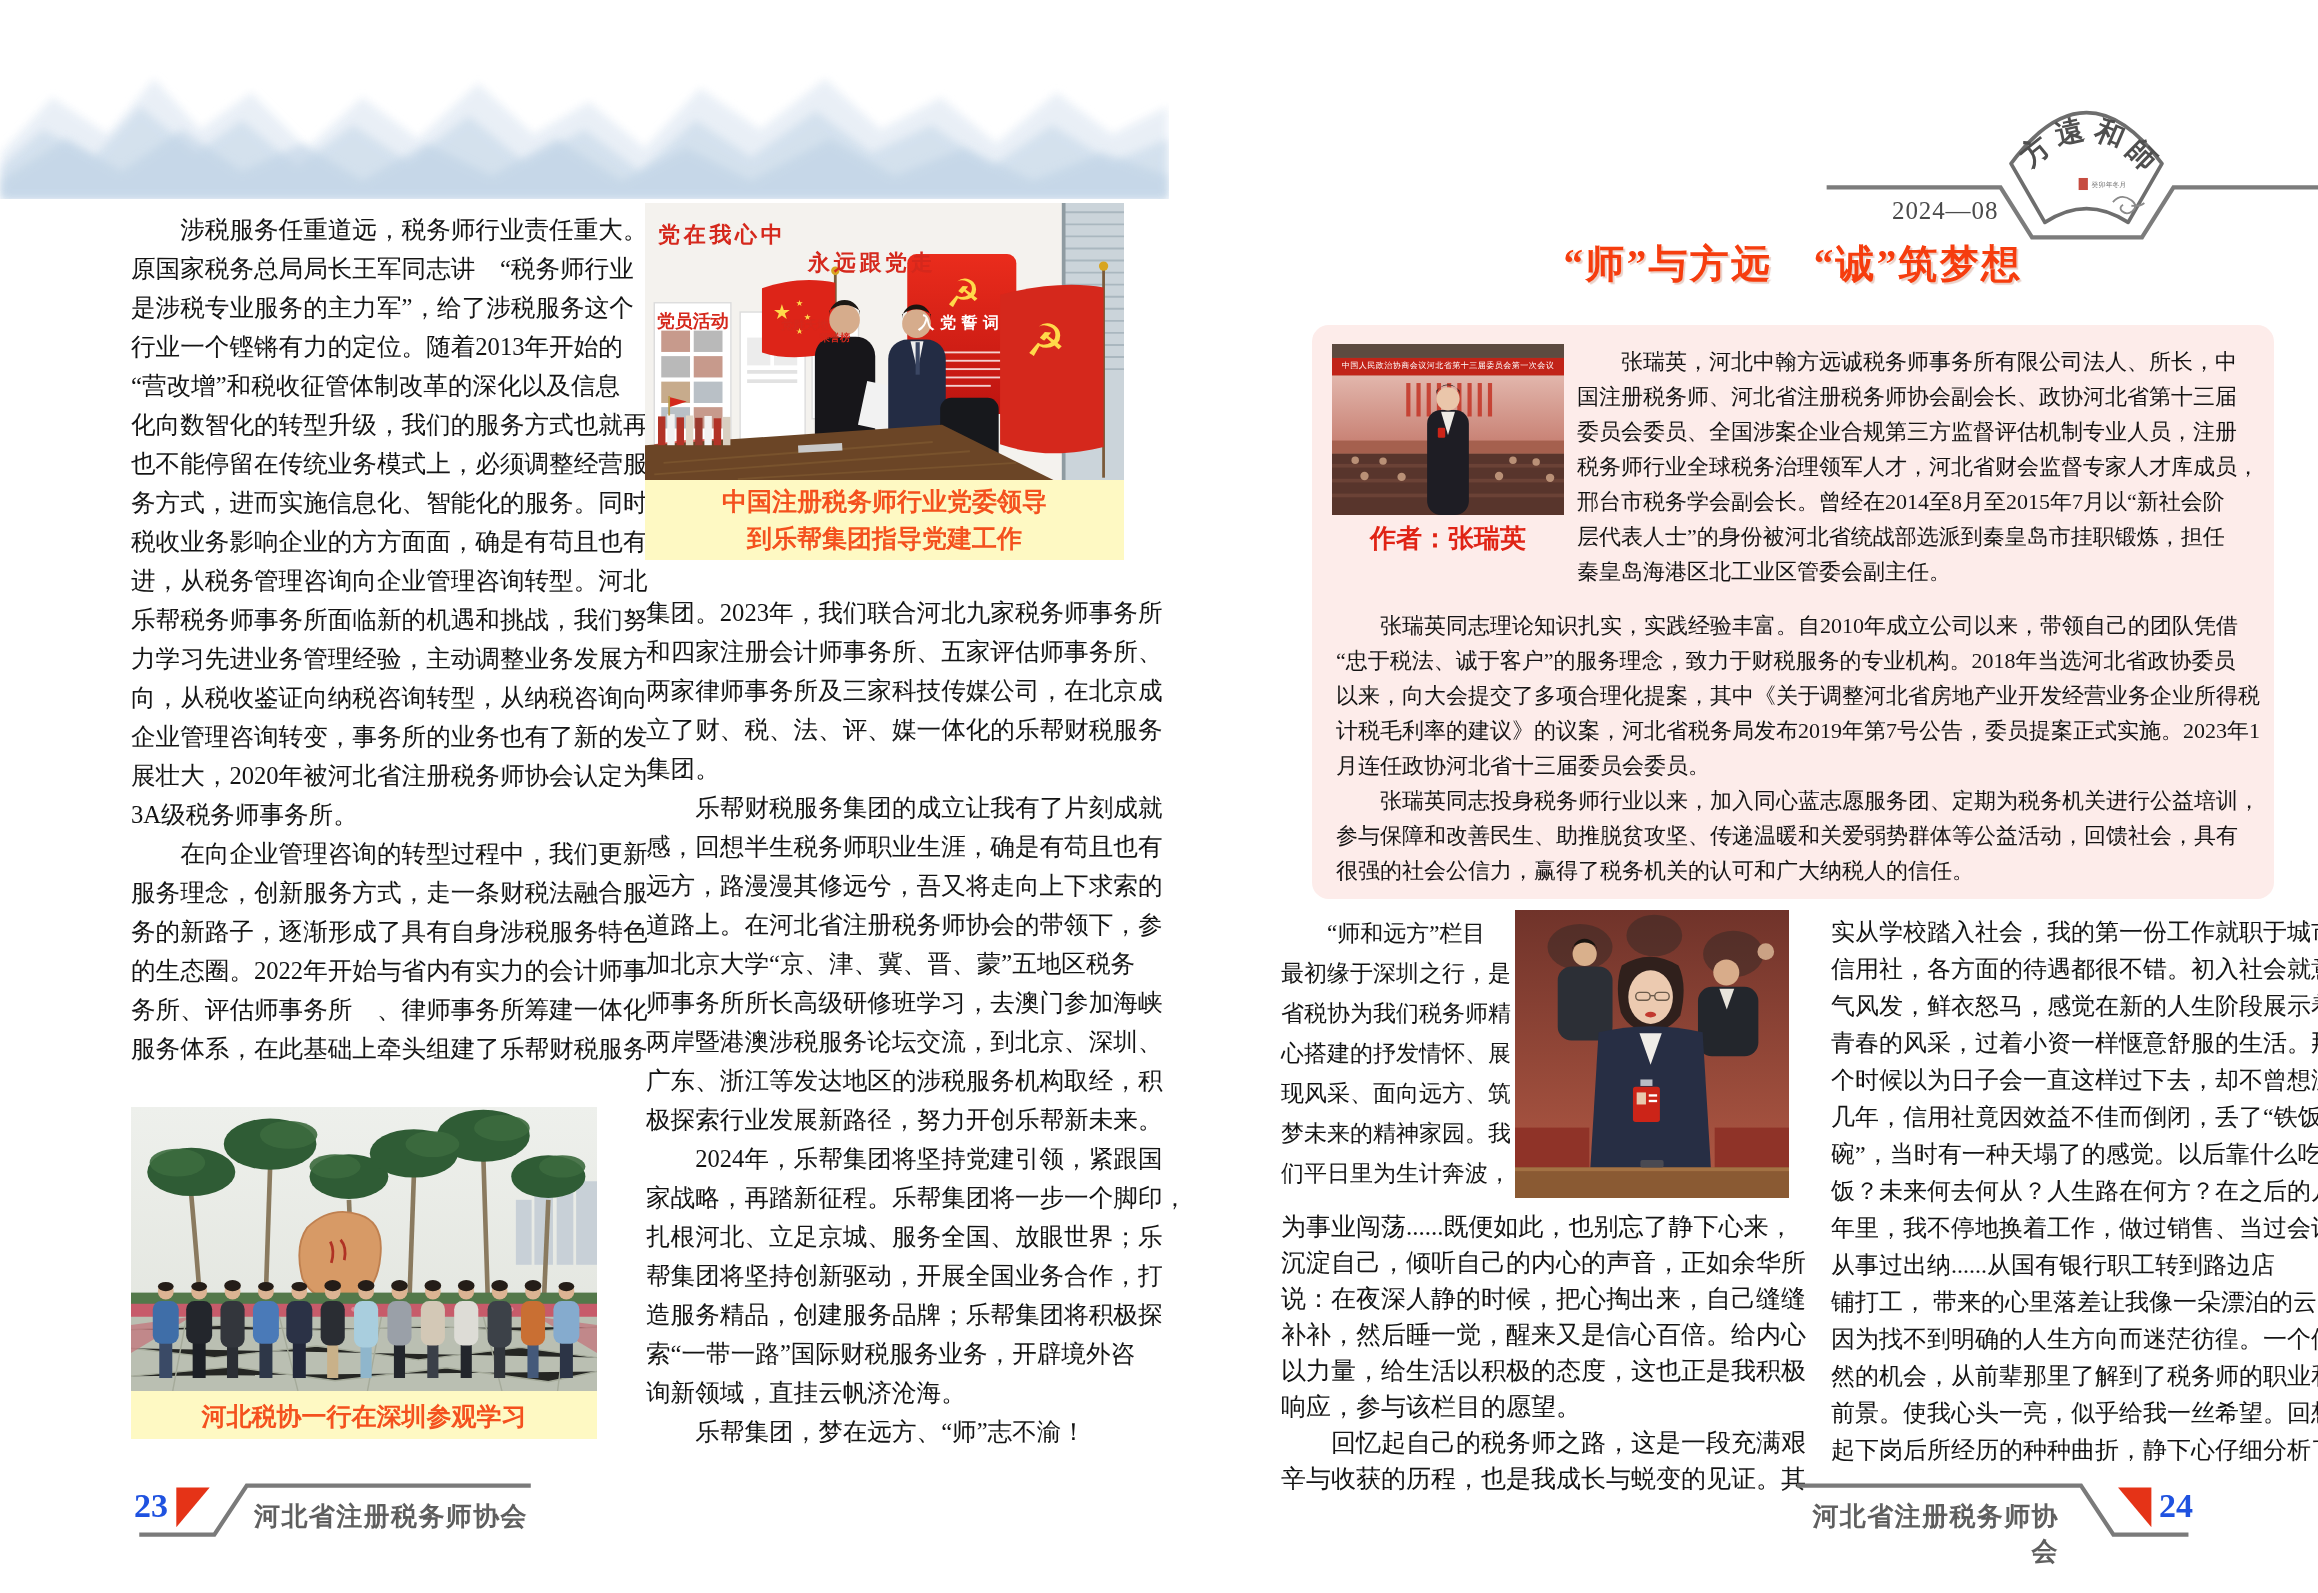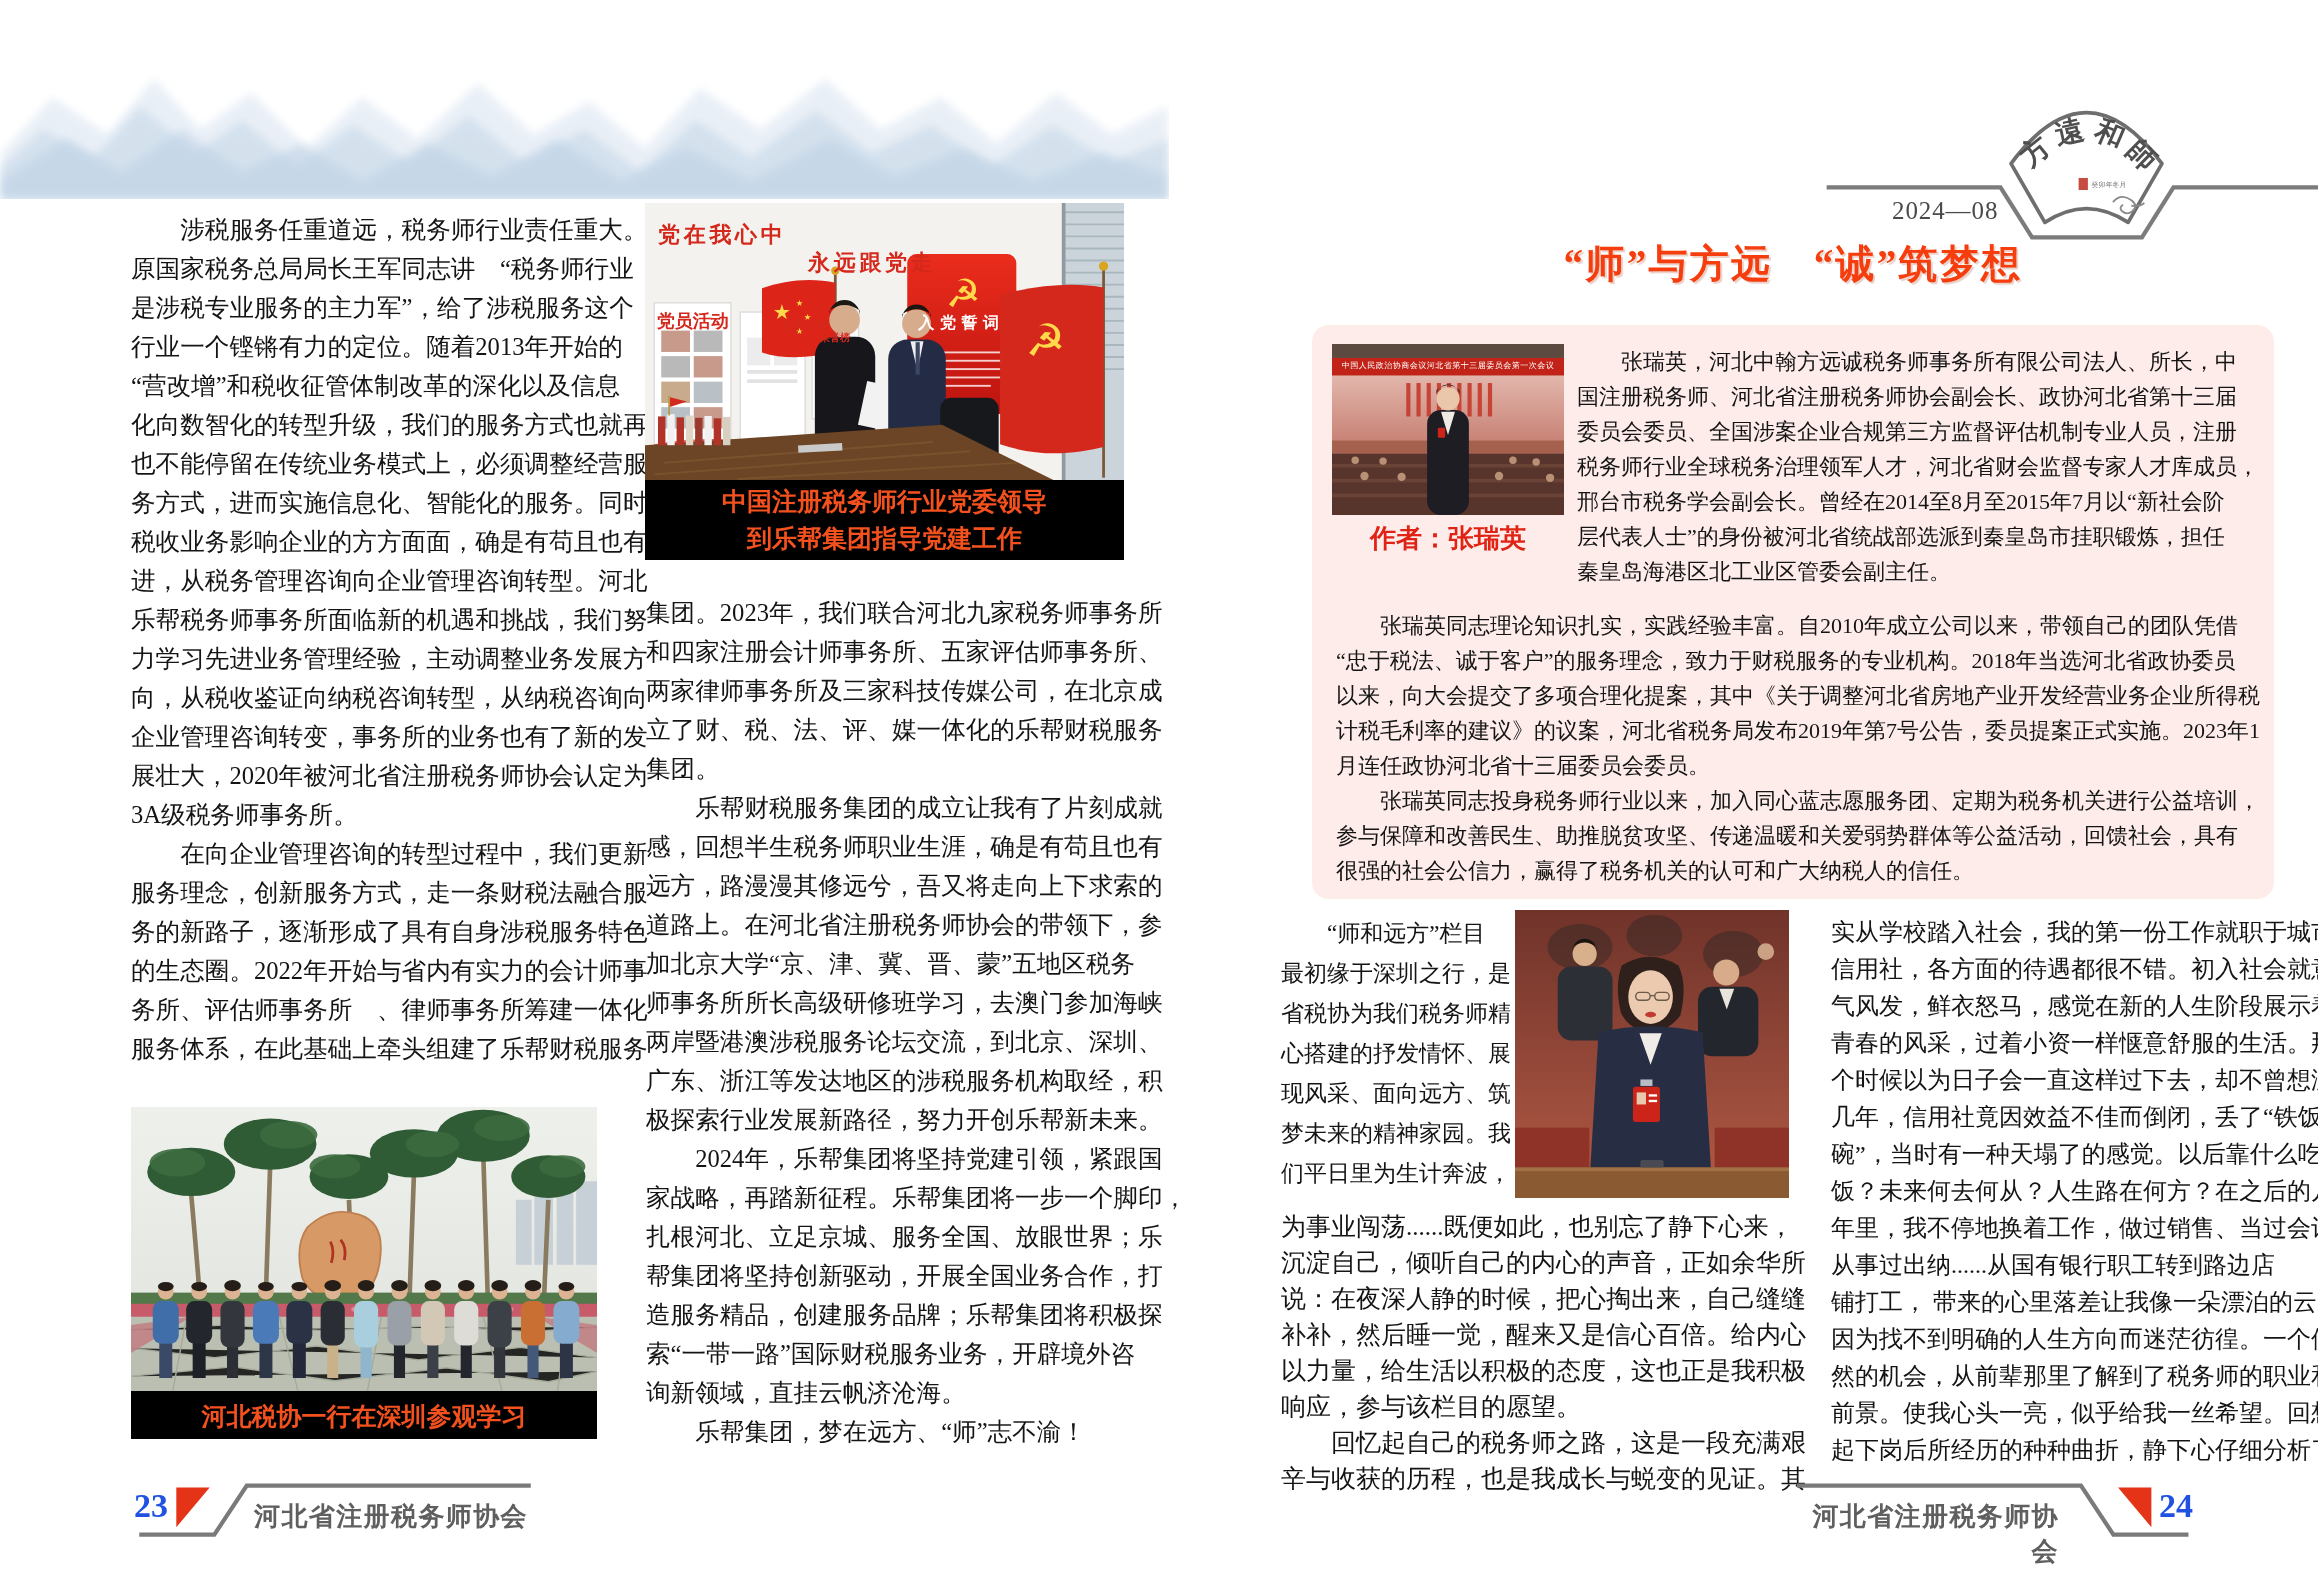--- a/index.html
+++ b/index.html
@@ -1,21 +1,21 @@
 <!DOCTYPE html>
 <html style="font-size:7.4px"><head>
 <meta charset="utf-8">
 <style>
   html,body{margin:0;padding:0;background:#fff;}
   .sheet{position:relative;width:2333px;height:1594px;background:#ffffff;overflow:hidden;
          font-family:"Liberation Serif","DejaVu Serif",serif;color:#141414;}
   .abs{position:absolute;}
   .lines div{white-space:pre;}
   .body-lines{font-size:24.6px;line-height:39px;}
-  .pinkstrip{background:#000000;color:#f4511e;font-weight:bold;text-align:center;}
+  .pinkstrip{background:#fef9c3;color:#f4511e;font-weight:bold;text-align:center;}
   .photo{overflow:hidden;}
   .photo svg{display:block;width:100%;height:100%;}
   .ptxt{position:absolute;font-weight:bold;color:#d5281c;white-space:pre;}
   .title{font-weight:bold;color:#f63d0e;text-align:center;letter-spacing:2.3px;
          text-shadow:1.9px 2.3px 0.9px rgba(160,40,0,0.22);}
   .pinkbox{background:#fdecea;border-radius:16.7px;}
   .author-cap{color:#e02315;font-weight:bold;text-align:center;}
   .footer-num{color:#1f52e0;font-weight:bold;font-family:Liberation Serif, serif;}
   .footer-org{color:#5f5f5f;font-weight:bold;font-family:"Liberation Sans",sans-serif;letter-spacing:1.4px;}
   .issue{color:#4a4a4a;letter-spacing:0.9px;}

